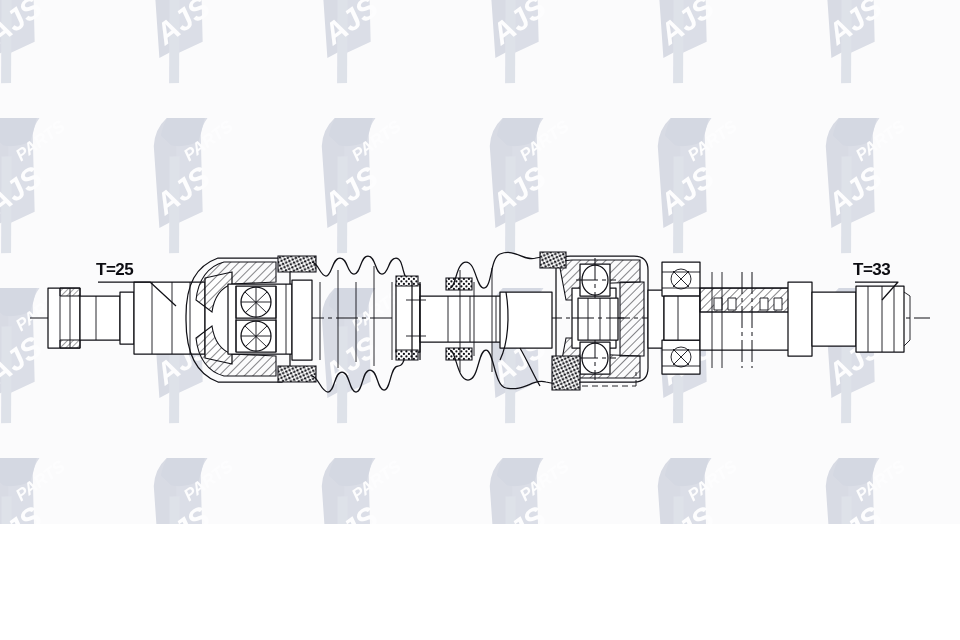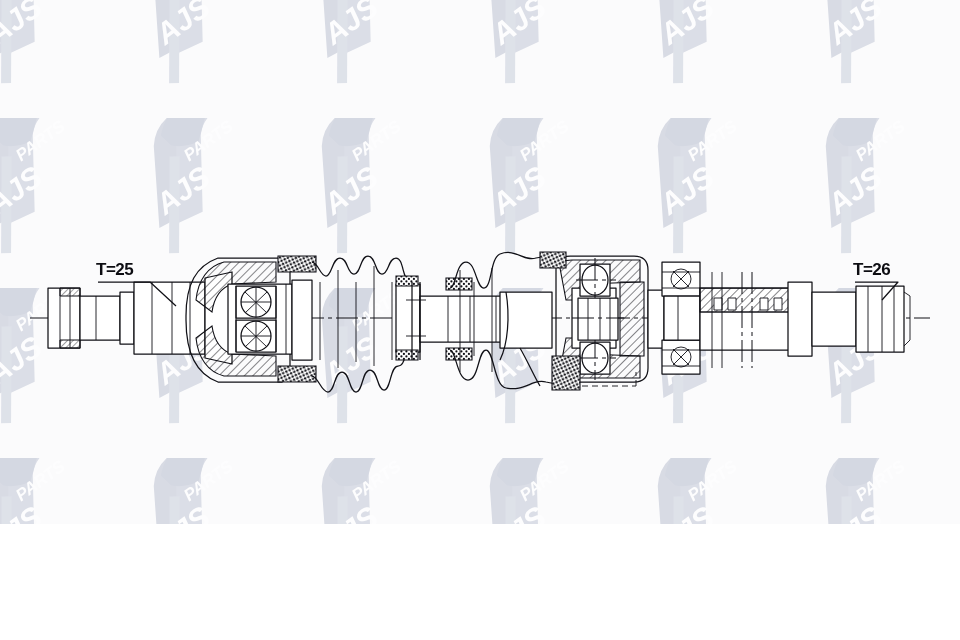--- a/index.html
+++ b/index.html
@@ -314,15 +314,15 @@
       <path class="lnT" d="M904 292 L910 296 L910 340 L904 346"></path>
     </g>
 
     <g>
       <path class="ln" d="M98 282 L150 282 L176 306"></path>
       <path class="ln" d="M855 282 L898 282 L882 300"></path>
     </g>
   </svg>
 
   <div class="lbl" style="left:96px;top:260px;">T=25</div>
-  <div class="lbl" style="left:853px;top:260px;">T=26</div>
+  <div class="lbl" style="left:853px;top:260px;">T=33</div>
 
 </div>
 
 </body></html>

